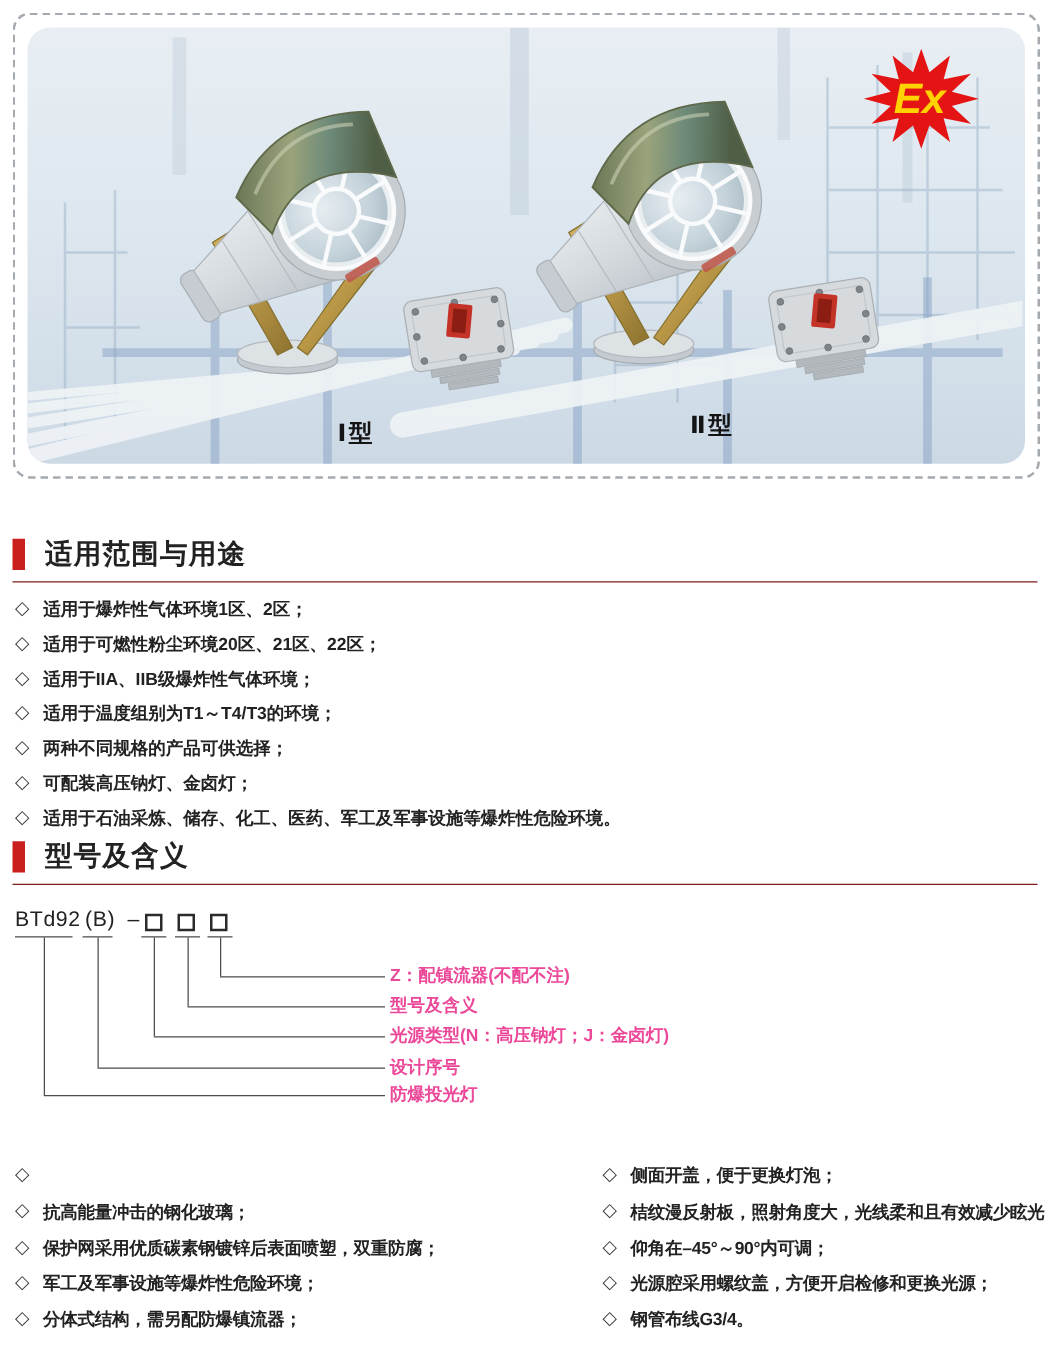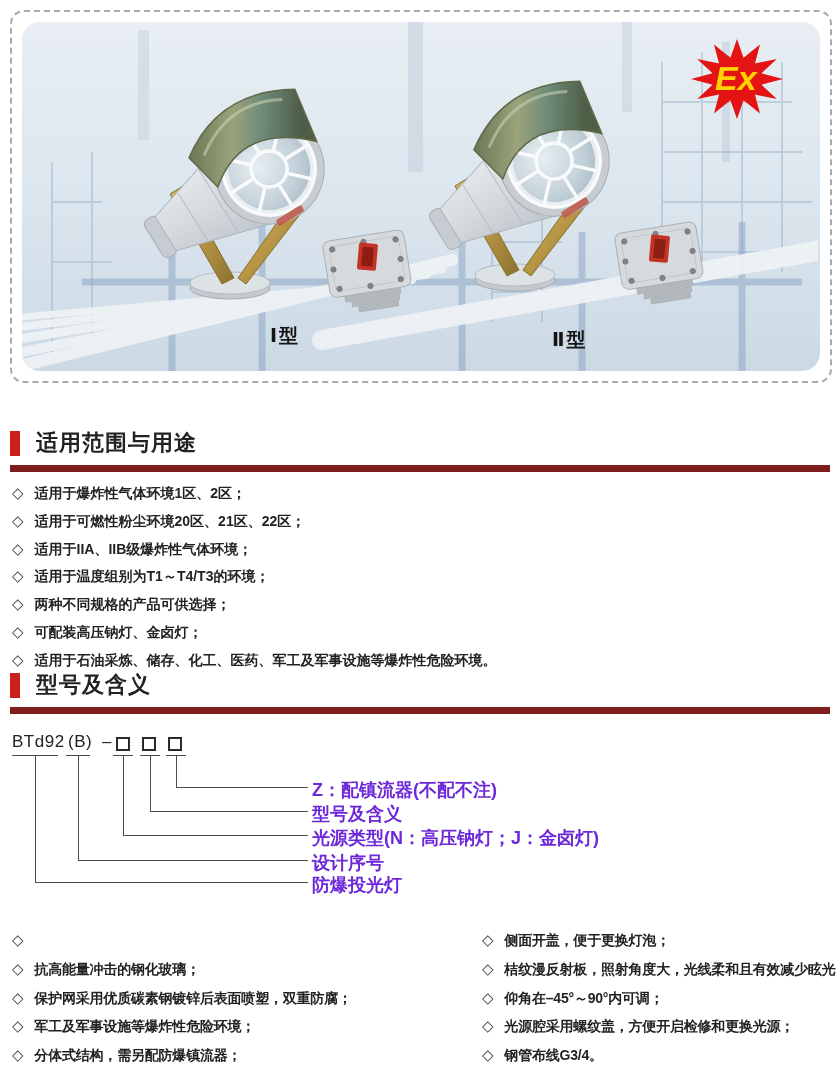--- a/index.html
+++ b/index.html
@@ -15,30 +15,30 @@
   }
   .hero-photo {
     position:relative; width:100%; height:100%; border-radius:18px; overflow:hidden;
     background:linear-gradient(180deg,#e8eef3 0%,#dde7ef 45%,#ccd9e5 100%);
     padding-left:40px;
   }
   .hero-photo svg.scene { position:absolute; left:0; top:0; }
   .type-label {
     position:absolute; font-size:19px; font-weight:bold; color:#141414; letter-spacing:2px;
   }
-  .type-label.t1 { left:248px; top:301px; }
+  .type-label.t1 { left:248px; top:312px; }
   .type-label.t2 { left:530px; top:305px; }
   .ex-badge { position:absolute; right:28px; top:12px; width:110px; height:90px; }
   .ex-badge text {
     font-family:"Liberation Sans","DejaVu Sans",sans-serif;
     font-weight:bold; font-style:italic; font-size:34px;
   }
   
   .section { position:absolute; left:10px; width:820px; }
-  .sec-head { display:flex; align-items:center; border-bottom:7px solid #7f1d1d; padding-bottom:7px; }
+  .sec-head { display:flex; align-items:center; border-bottom:1px solid #7f1d1d; padding-bottom:7px; }
   .red-bar { width:10px; height:25px; background:#c9201d; margin-right:16px; flex:0 0 auto; }
   .sec-title { font-size:22px; font-weight:bold; color:#222; letter-spacing:1px; }
   
   ul.dlist { list-style:none; margin-top:14px; }
   ul.dlist li { display:flex; align-items:flex-start; margin:0 0 12px 2px; font-size:14px; font-weight:bold; color:#222; line-height:1.05; white-space:nowrap; }
   ul.dlist .bullet { font-weight:normal; font-size:15px; color:#3a3a3a; margin-right:11px; position:relative; top:-1px; }
   
   .sec-usage  { top:428px; }
   .sec-model  { top:670px; }
   .sec-feat   { top:905px; }
@@ -50,21 +50,21 @@
   .dbox { position:absolute; top:15px; width:14px; height:14px; border:2px solid #2b2b2b; background:#fff; }
   .dbox.b1 { left:106px; } .dbox.b2 { left:132px; } .dbox.b3 { left:158px; }
   .uline { position:absolute; top:33px; height:1px; background:#4c4c4c; }
   .u1 { left:2px;   width:46px; }
   .u2 { left:56px;  width:24px; }
   .u3 { left:103px; width:20px; }
   .u4 { left:130px; width:20px; }
   .u5 { left:156px; width:20px; }
   .vline { position:absolute; width:1px; background:#4c4c4c; top:34px; }
   .hline { position:absolute; height:1px; background:#4c4c4c; }
-  .dlabel { position:absolute; left:302px; font-size:18px; font-weight:bold; color:#6d28d9; white-space:nowrap; }
+  .dlabel { position:absolute; left:302px; font-size:14px; font-weight:bold; color:#ec4899; white-space:nowrap; }
   
   .feat-cols { display:flex; margin-top:14px; }
   .feat-col.left  { width:470px; flex:0 0 auto; }
   .feat-col.right { flex:1 1 auto; }
   .feat-col ul.dlist li { margin-bottom:13px; letter-spacing:-0.2px; }
 </style>
 </head>
 <body>
 
 <div class="hero-frame">

